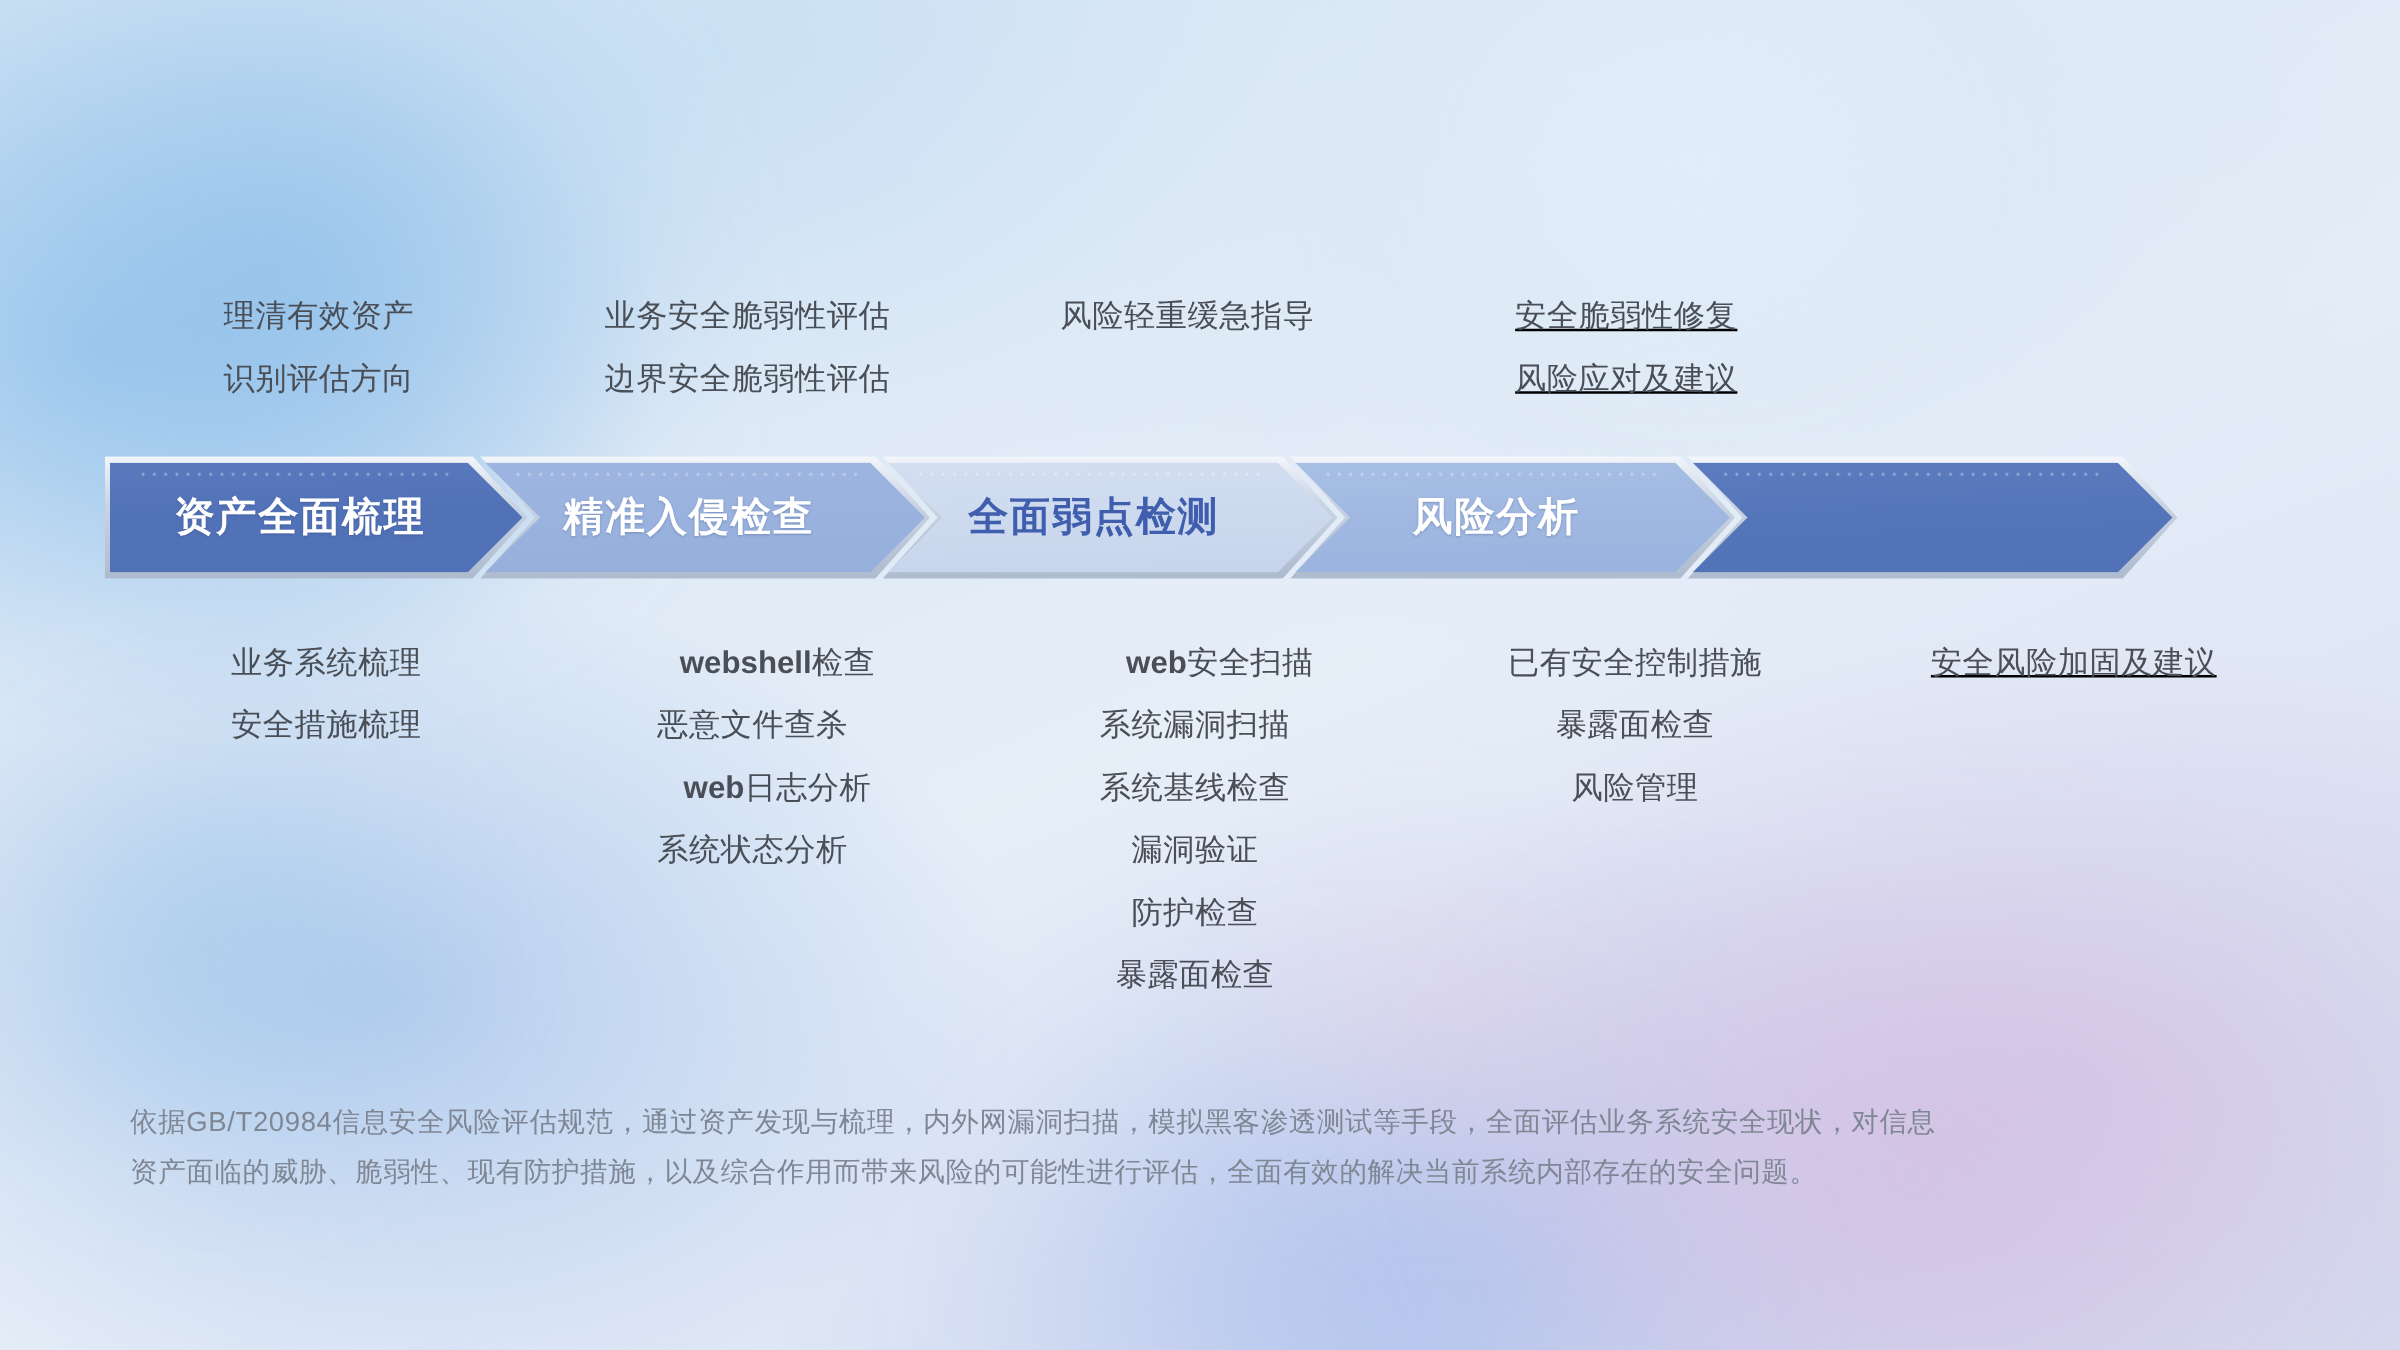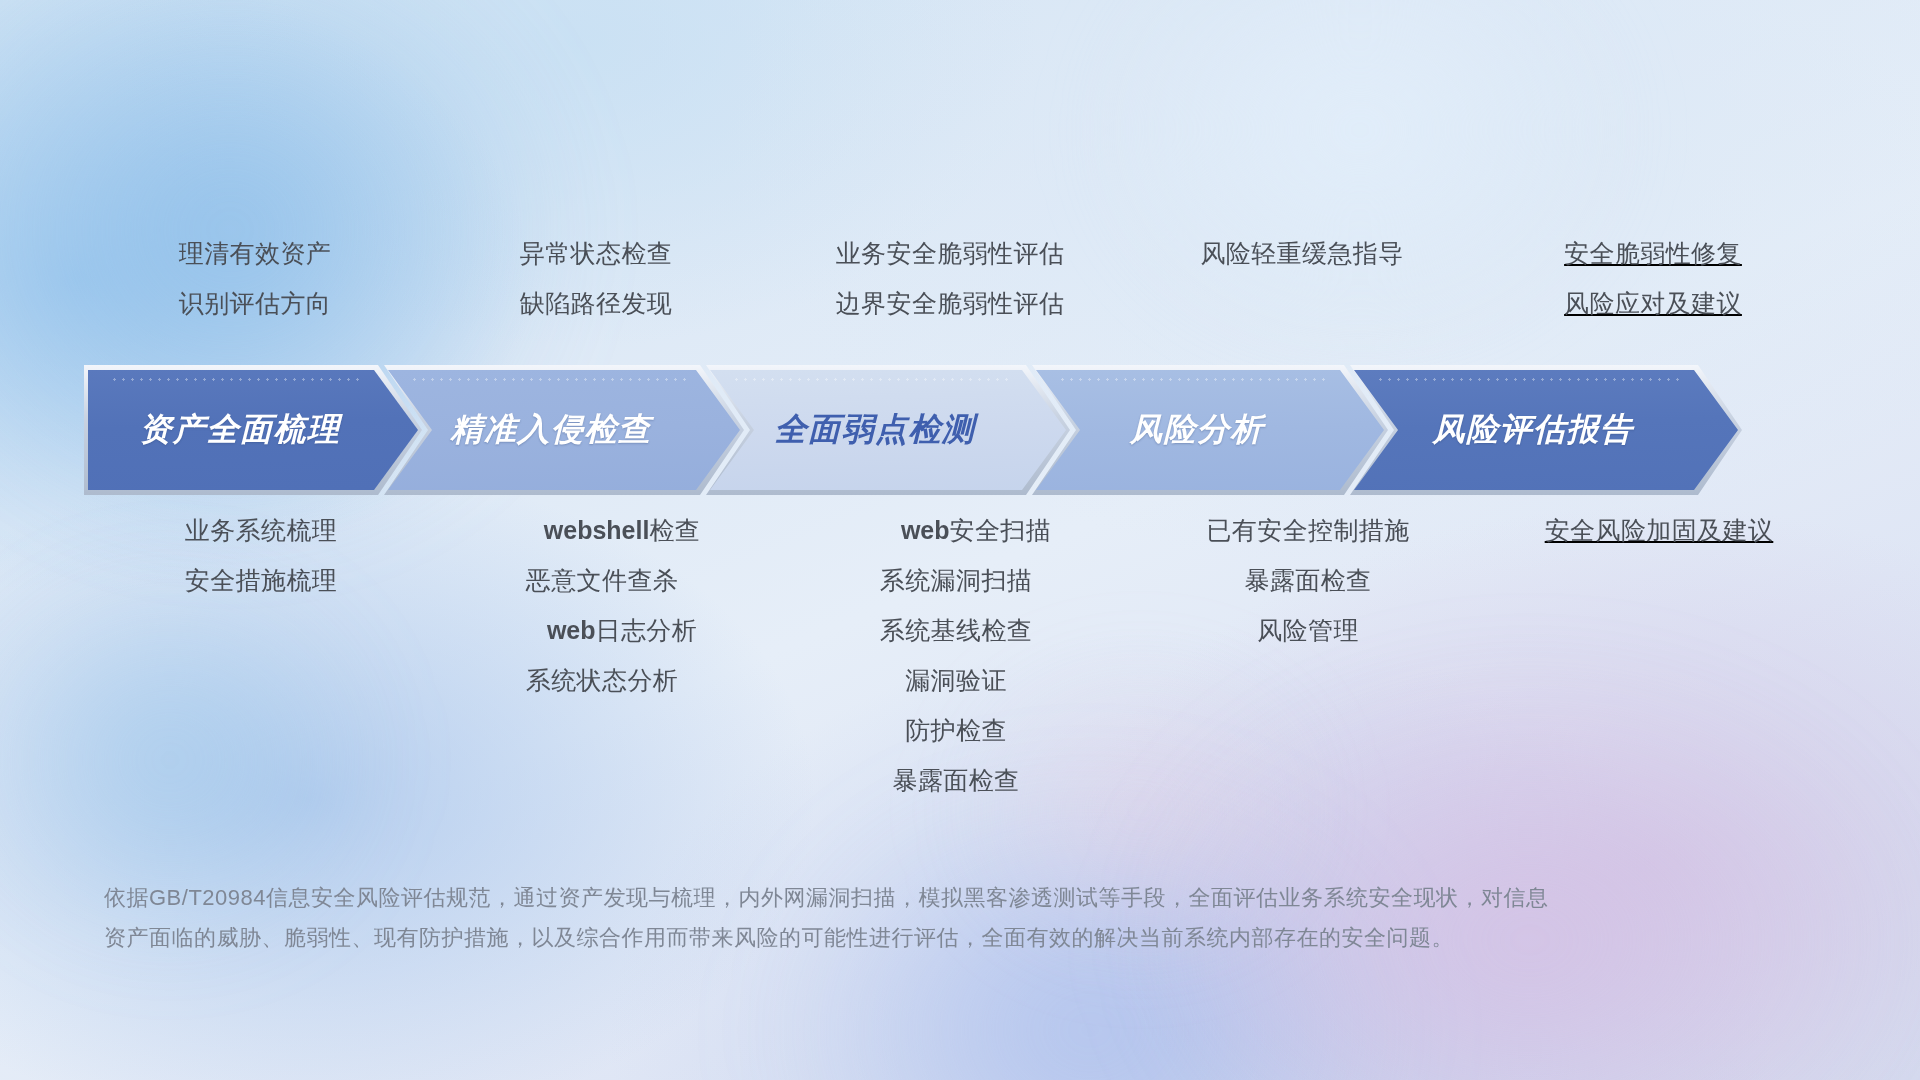--- a/index.html
+++ b/index.html
@@ -115,30 +115,29 @@
   #banner {
     position: absolute;
     left: 88px;
     top: 370px;
     width: 1746px;
     height: 92px;
     display: flex;
   }
   .chev {
     position: relative;
-    height: 120px;
+    height: 88px;
     display: flex;
     align-items: center;
     justify-content: center;
     font-size: 32px;
     font-weight: 700;
     letter-spacing: 1.5px;
     white-space: nowrap;
     margin-right: -30px;
-    font-style: italic;
   }
   
   .chev .body {
     position: absolute;
     inset: 0;
   }
   .chev .label {
     position: relative;
     z-index: 4;
     padding-right: 26px;
@@ -226,24 +225,20 @@
   <div class="bloom b3"></div>
   <div class="bloom b4"></div>
 
   <div id="content">
 
     <div class="row-top">
       <div class="col c1">
         <div class="item">理清有效资产</div>
         <div class="item">识别评估方向</div>
       </div>
-      <div class="col c2">
-        <div class="item">异常状态检查</div>
-        <div class="item">缺陷路径发现</div>
-      </div>
       <div class="col c3">
         <div class="item">业务安全脆弱性评估</div>
         <div class="item">边界安全脆弱性评估</div>
       </div>
       <div class="col c4">
         <div class="item">风险轻重缓急指导</div>
       </div>
       <div class="col c5">
         <div class="item">安全脆弱性修复</div>
         <div class="item">风险应对及建议</div>
@@ -277,21 +272,20 @@
         <div class="body outline shape-mid"></div>
         <div class="body fill shape-mid fill-mid2"></div>
         <div class="dots"></div>
         <span class="label txt-white">风险分析</span>
       </div>
 
       <div class="chev w5 z5">
         <div class="body outline shape-last"></div>
         <div class="body fill shape-last fill-dark2"></div>
         <div class="dots"></div>
-        <span class="label txt-white">风险评估报告</span>
       </div>
 
     </div>
 
     <div class="row-bottom">
       <div class="col c1">
         <div class="item">业务系统梳理</div>
         <div class="item">安全措施梳理</div>
       </div>
 

